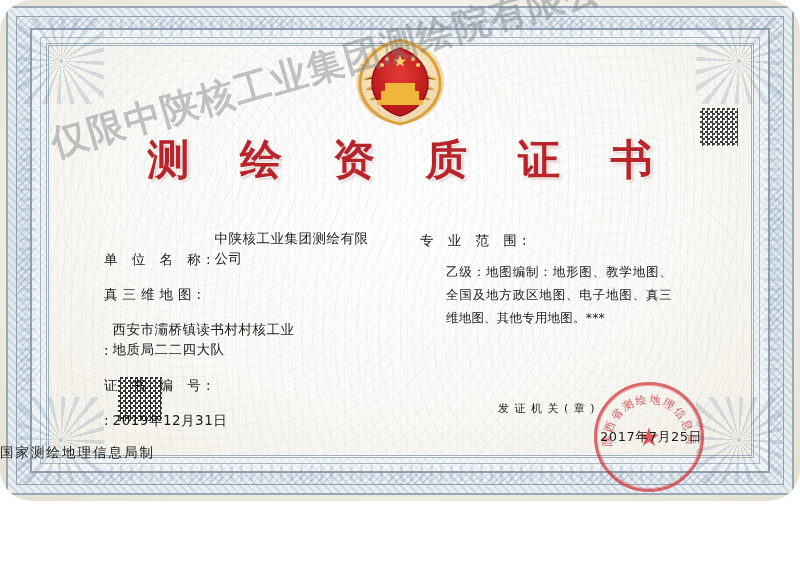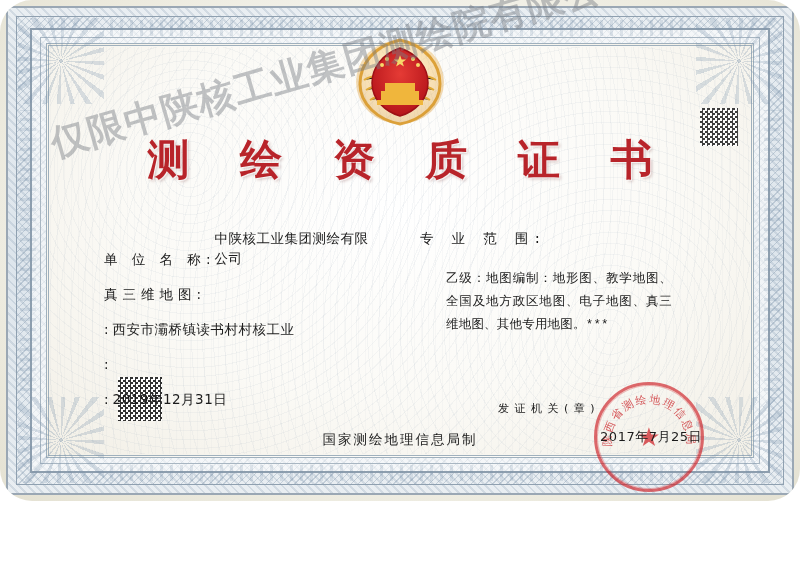--- a/index.html
+++ b/index.html
@@ -205,30 +205,28 @@
     position: absolute;
     left: 420px;
     top: 228px;
     width: 252px;
     font-size: 13.5px;
     line-height: 24px;
     color: #1b1b1b;
   }
   .scope-label {
     letter-spacing: 5px;
-    margin-bottom: 16px;
-    font-family: Liberation Mono, monospace;
+    margin-bottom: 8px;
   }
   .scope-text {
     text-align: justify;
     letter-spacing: .2px;
     font-size: 12.5px;
     line-height: 23px;
     padding-left: 26px;
-    font-family: Liberation Mono, monospace;
   }
 
   
   .issuer {
     position: absolute;
     right: 92px;
     top: 396px;
     width: 210px;
     text-align: left;
     font-size: 11px;
@@ -276,22 +274,21 @@
     fill: rgba(200,28,34,0.88);
     letter-spacing: 2px;
     font-family: "DejaVu Sans", "Liberation Sans", sans-serif;
   }
 
   
   .footer {
     position: absolute;
     left: 0;
     width: 100%;
-    top: 431px;
-    text-align: center;
+    top: 444px;
     font-size: 13.5px;
     letter-spacing: 2px;
     color: #1b1b1b;
   }
 
   
   .watermark {
     position: absolute;
     left: 36px;
     top: 200px;
@@ -391,24 +388,26 @@
 
     <div class="field-row">
       <span class="field-label">真三维地图</span>
       <span class="field-colon">:</span>
     </div>
 
     <div class="field-row">
       <span class="field-colon">:</span>
       <span class="field-value">
         <span>西安市灞桥镇读书村村核工业</span>
+        <span class="line2">地质局二二四大队</span>
       </span>
     </div>
 
     <div class="field-row">
+      <span class="field-label">证 书 编 号</span>
       <span class="field-colon">:</span>
     </div>
 
     <div class="field-row">
       <span class="field-colon">:</span>
       <span class="field-value">2019年12月31日</span>
     </div>
   </div>
 
   <div class="scope">

